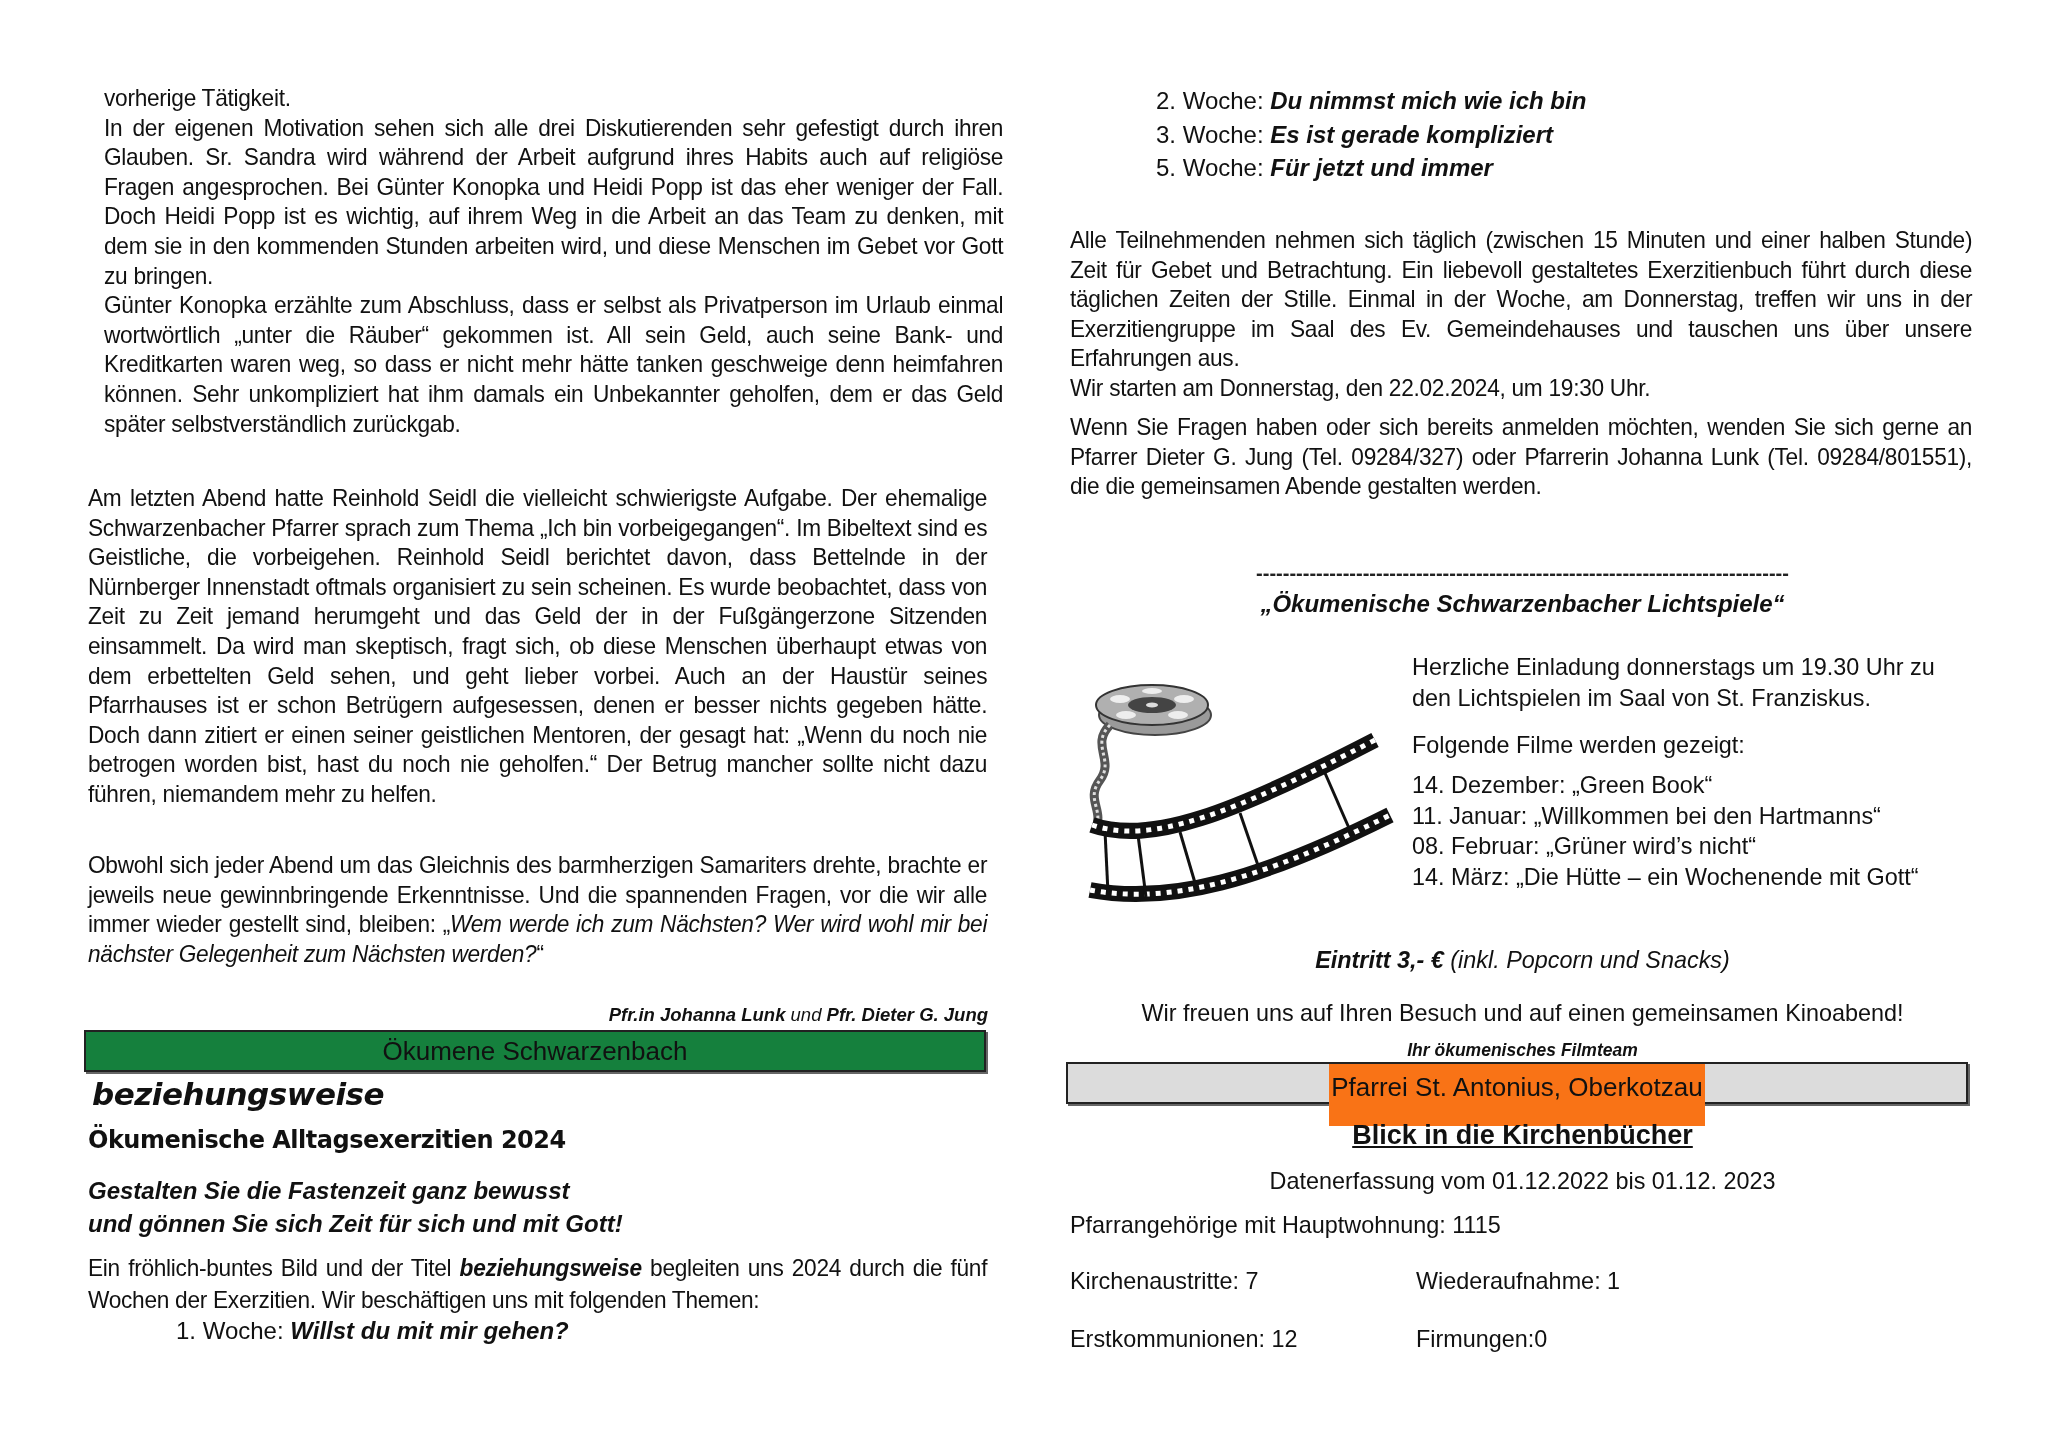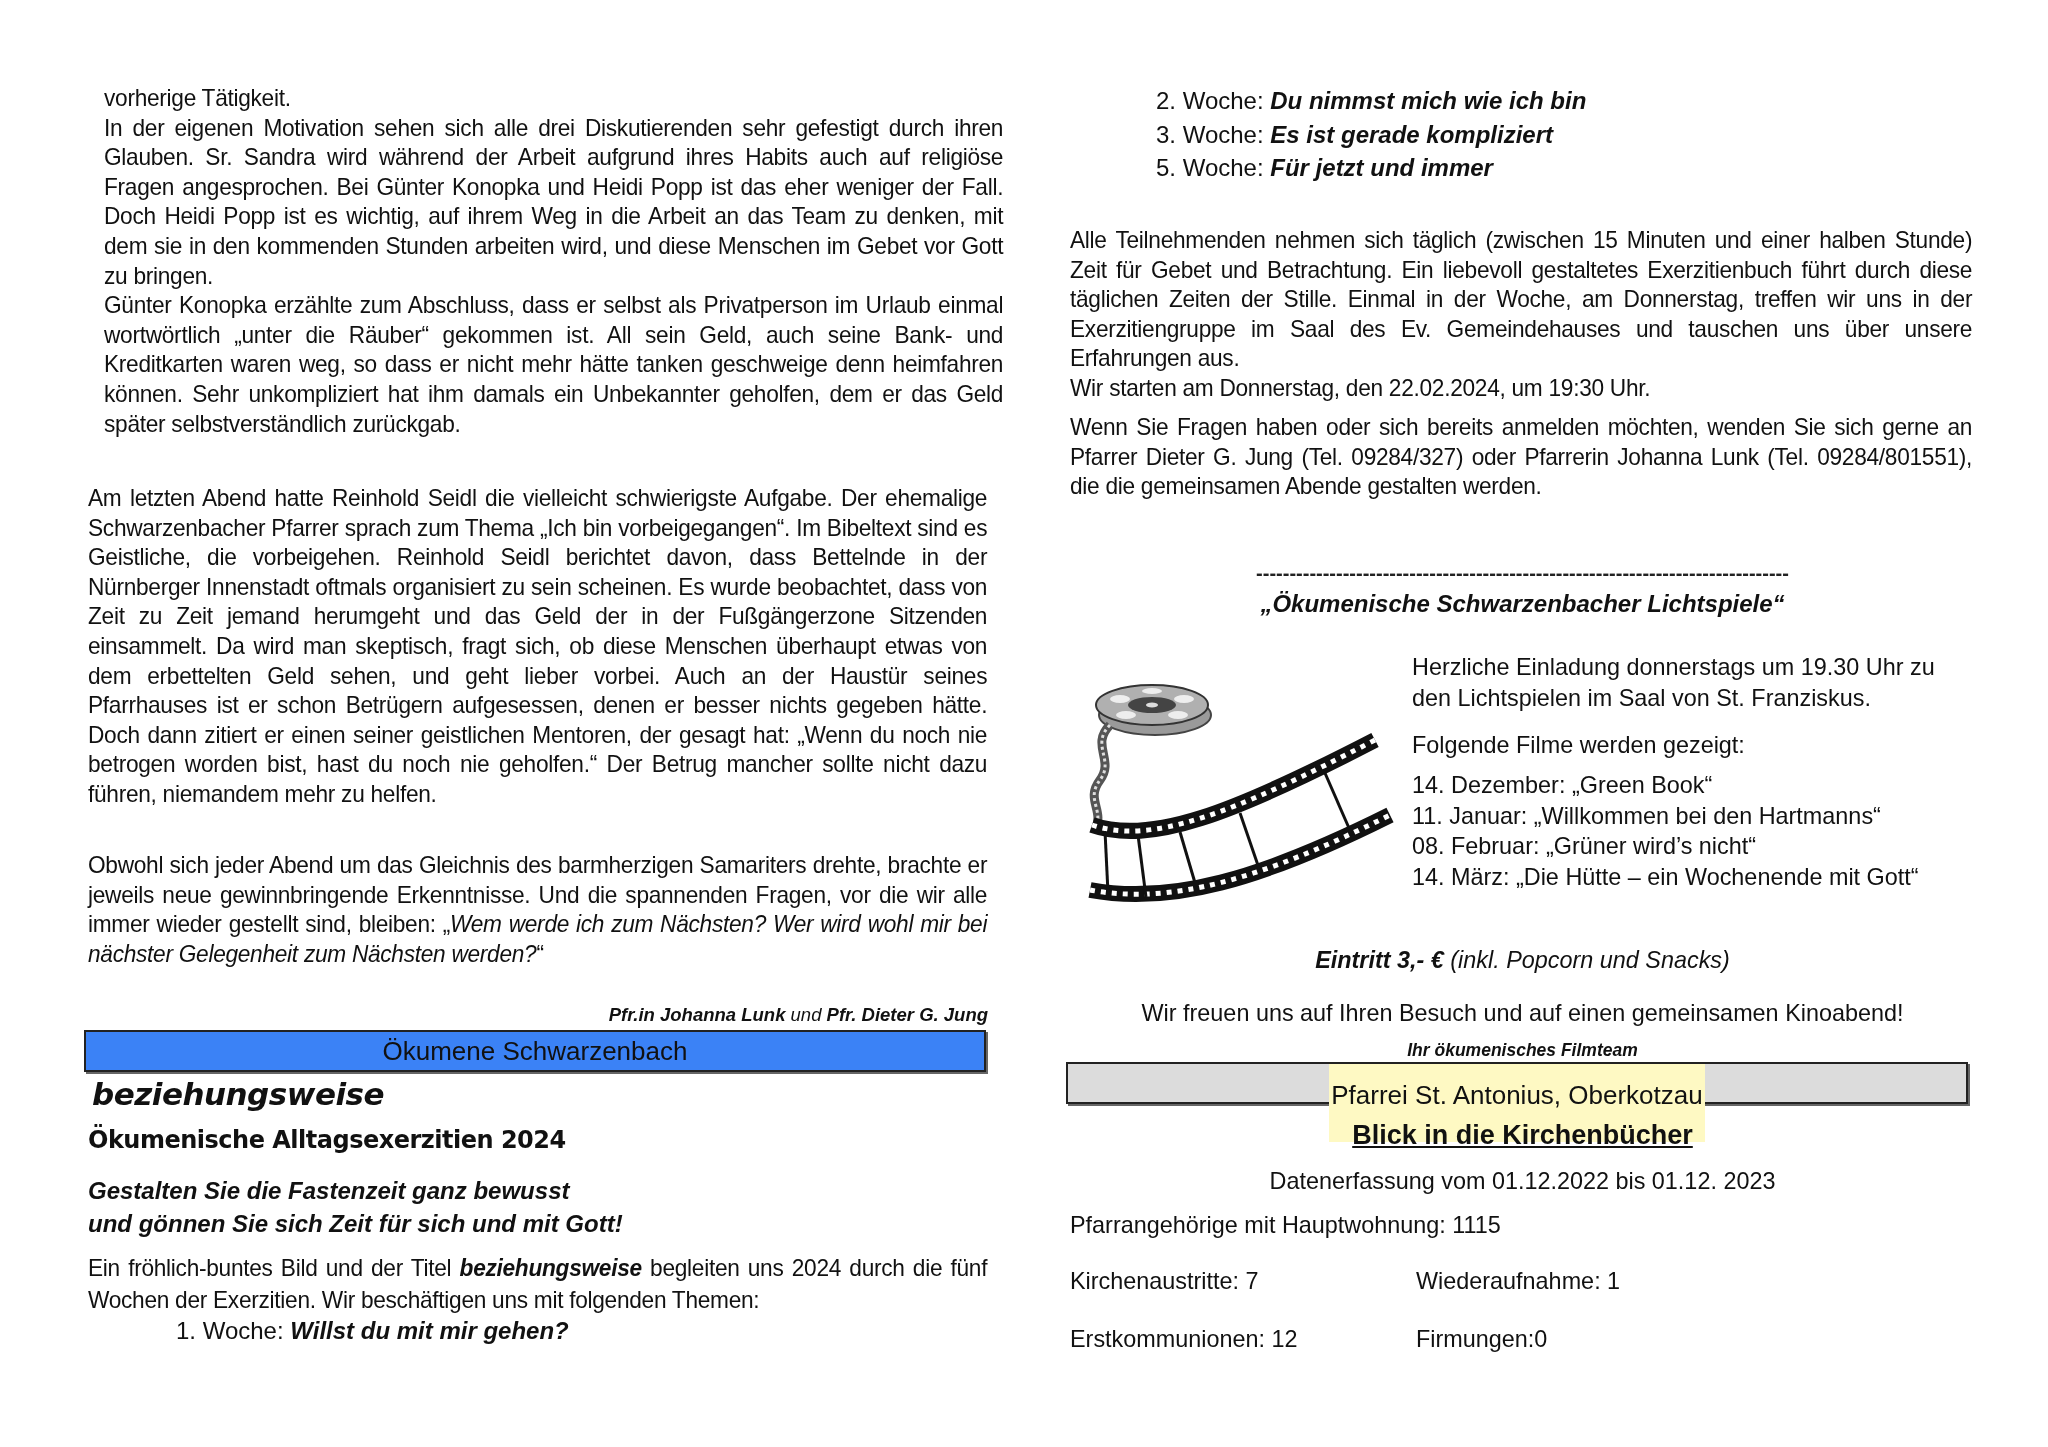--- a/index.html
+++ b/index.html
@@ -9,27 +9,27 @@
   }
   .col { position: absolute; top: 0; }
   .left { left: 88px; width: 900px; }
   .right { left: 1070px; width: 905px; }
   .p { font-size: 23.4px; line-height: 29.6px; text-align: justify; margin: 0; letter-spacing: -0.3px; transform: scaleX(0.97); transform-origin: left; width: 103%; }
   .abs { position: absolute; }
   .signature { text-align: right; font-size: 18.5px; font-weight: bold; font-style: italic; }
   .signature .n { font-weight: normal; }
   .banner {
     border: 2px solid #222; box-shadow: 2px 2px 0 #666;
-    background: #3b82f6; text-align: center; font-size: 26px; height: 38px; line-height: 38px;
+    background: #15803d; text-align: center; font-size: 26px; height: 38px; line-height: 38px;
   }
   .banner2 {
     border: 2px solid #222; box-shadow: 2px 2px 0 #666;
     background: #dcdcdc; text-align: center; font-size: 26px; height: 38px; line-height: 38px;
   }
-  .banner2 span { background: #fef9c3; padding: 12px 2px; display: inline-block; height: 54px; }
+  .banner2 span { background: #f97316; padding: 4px 2px; display: inline-block; height: 54px; }
   .bz { font-family: "DejaVu Sans", sans-serif; font-weight: bold; font-style: italic; font-size: 31px; letter-spacing: -0.5px; }
   .h-title { font-family: "DejaVu Sans", sans-serif; font-weight: bold; font-size: 24px; letter-spacing: -0.5px; }
   .subh { font-weight: bold; font-style: italic; font-size: 24px; line-height: 33px; }
   .week { font-size: 24px; line-height: 33.5px; padding-left: 88px; }
   .week b { font-style: italic; }
   .center { text-align: center; }
   .dash { letter-spacing: 0px; font-size: 20px; font-weight: bold; color: #222; }
   .film-title { font-size: 24px; font-weight: bold; font-style: italic; }
   .film-txt { font-size: 23.4px; line-height: 30.5px; }
   .stat { font-size: 23.4px; }

